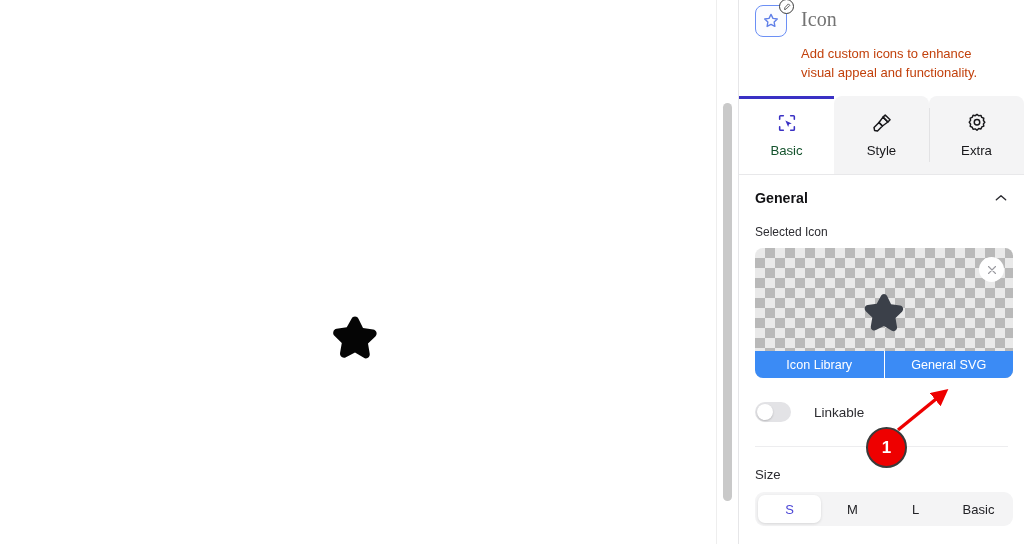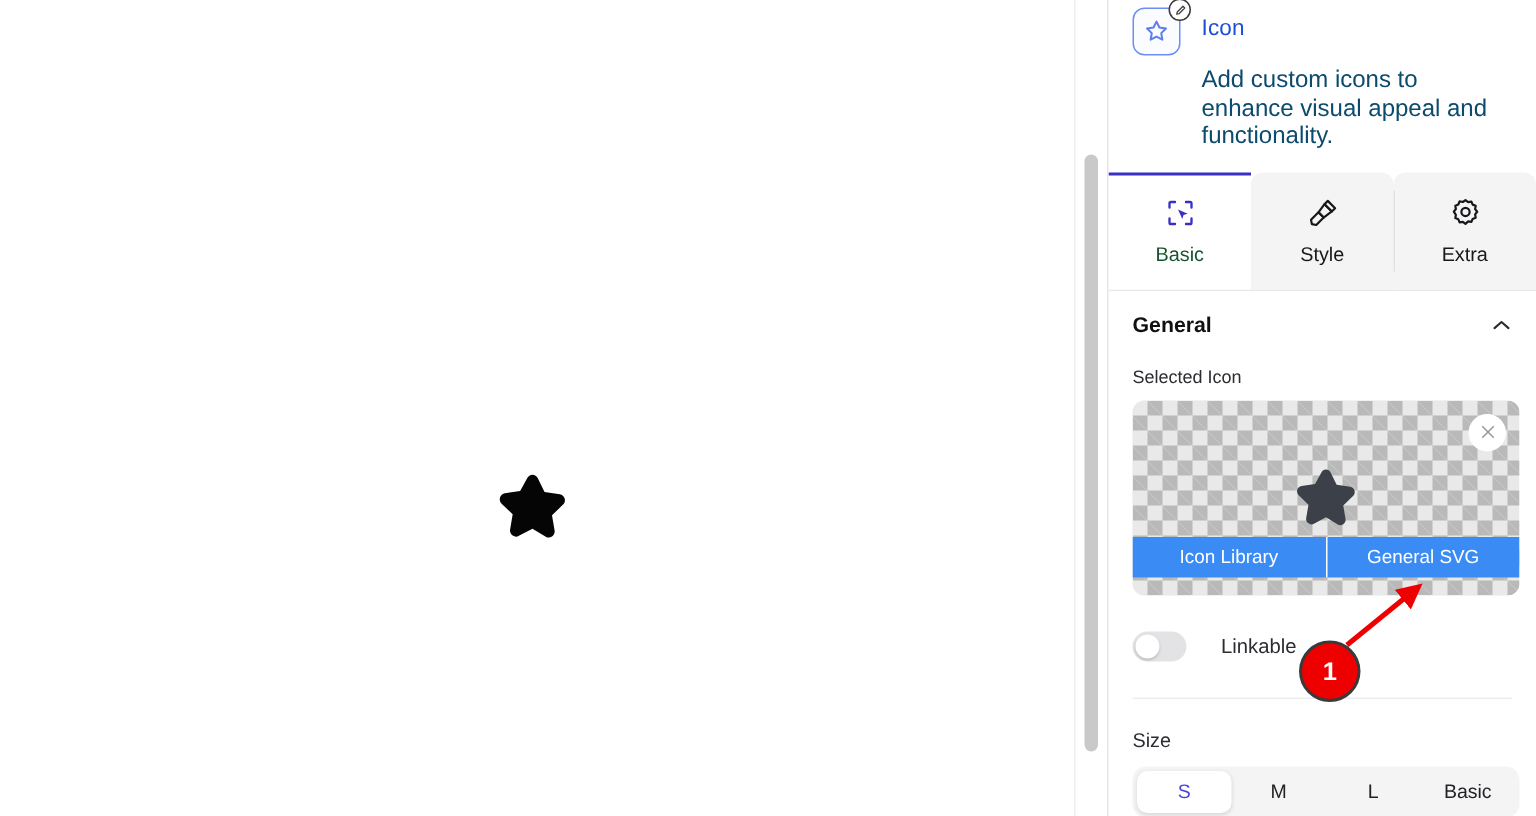--- a/index.html
+++ b/index.html
@@ -65,27 +65,27 @@
   }
   .widget-icon svg { width: 18px; height: 18px; }
   .widget-badge {
     position: absolute; right: -5px; top: -6px;
     width: 15px; height: 15px; border-radius: 50%;
     background: #ffffff; border: 1.2px solid #3a3a3a;
     display: flex; align-items: center; justify-content: center;
   }
   .widget-badge svg { width: 8px; height: 8px; }
   .header-title {
-    font-size: 15px; color: #1d4ed8; font-weight: 400;
-    line-height: 30px; letter-spacing: .1px;
+    font-size: 20px; color: #737373; font-weight: 400;
+    line-height: 30px; letter-spacing: .1px; font-family: Liberation Serif, serif;
   }
   .header-desc {
     margin-top: 6px; margin-left: 46px;
-    font-size: 16px; line-height: 18.5px;
-    color: #0c4a6e;
+    font-size: 13px; line-height: 18.5px;
+    color: #c2410c;
     max-width: 205px;
   }
 
   
   .tabs { display: flex; height: 78px; align-items: stretch; }
   .tab {
     flex: 1 1 0; position: relative;
     display: flex; flex-direction: column;
     align-items: center; justify-content: center;
     gap: 9px; cursor: pointer;
@@ -146,21 +146,21 @@
   .preview-star svg { width: 46px; height: 46px; display: block; }
   .preview-close {
     position: absolute; right: 9px; top: 9px;
     width: 25px; height: 25px; border-radius: 50%;
     background: #ffffff;
     display: flex; align-items: center; justify-content: center;
     cursor: pointer;
   }
   .preview-close svg { width: 12px; height: 12px; color: #9a9aa0; }
   .preview-actions {
-    position: absolute; left: 0; right: 0; bottom: 12px;
+    position: absolute; left: 0; right: 0; bottom: 0;
     height: 27px; display: flex;
   }
   .pv-btn {
     flex: 1 1 0; background: #3b8bf5; color: #ffffff;
     font-size: 12.6px; display: flex; align-items: center; justify-content: center;
     cursor: pointer;
   }
   .pv-btn + .pv-btn { border-left: 1.5px solid #ffffff; }
 
   

